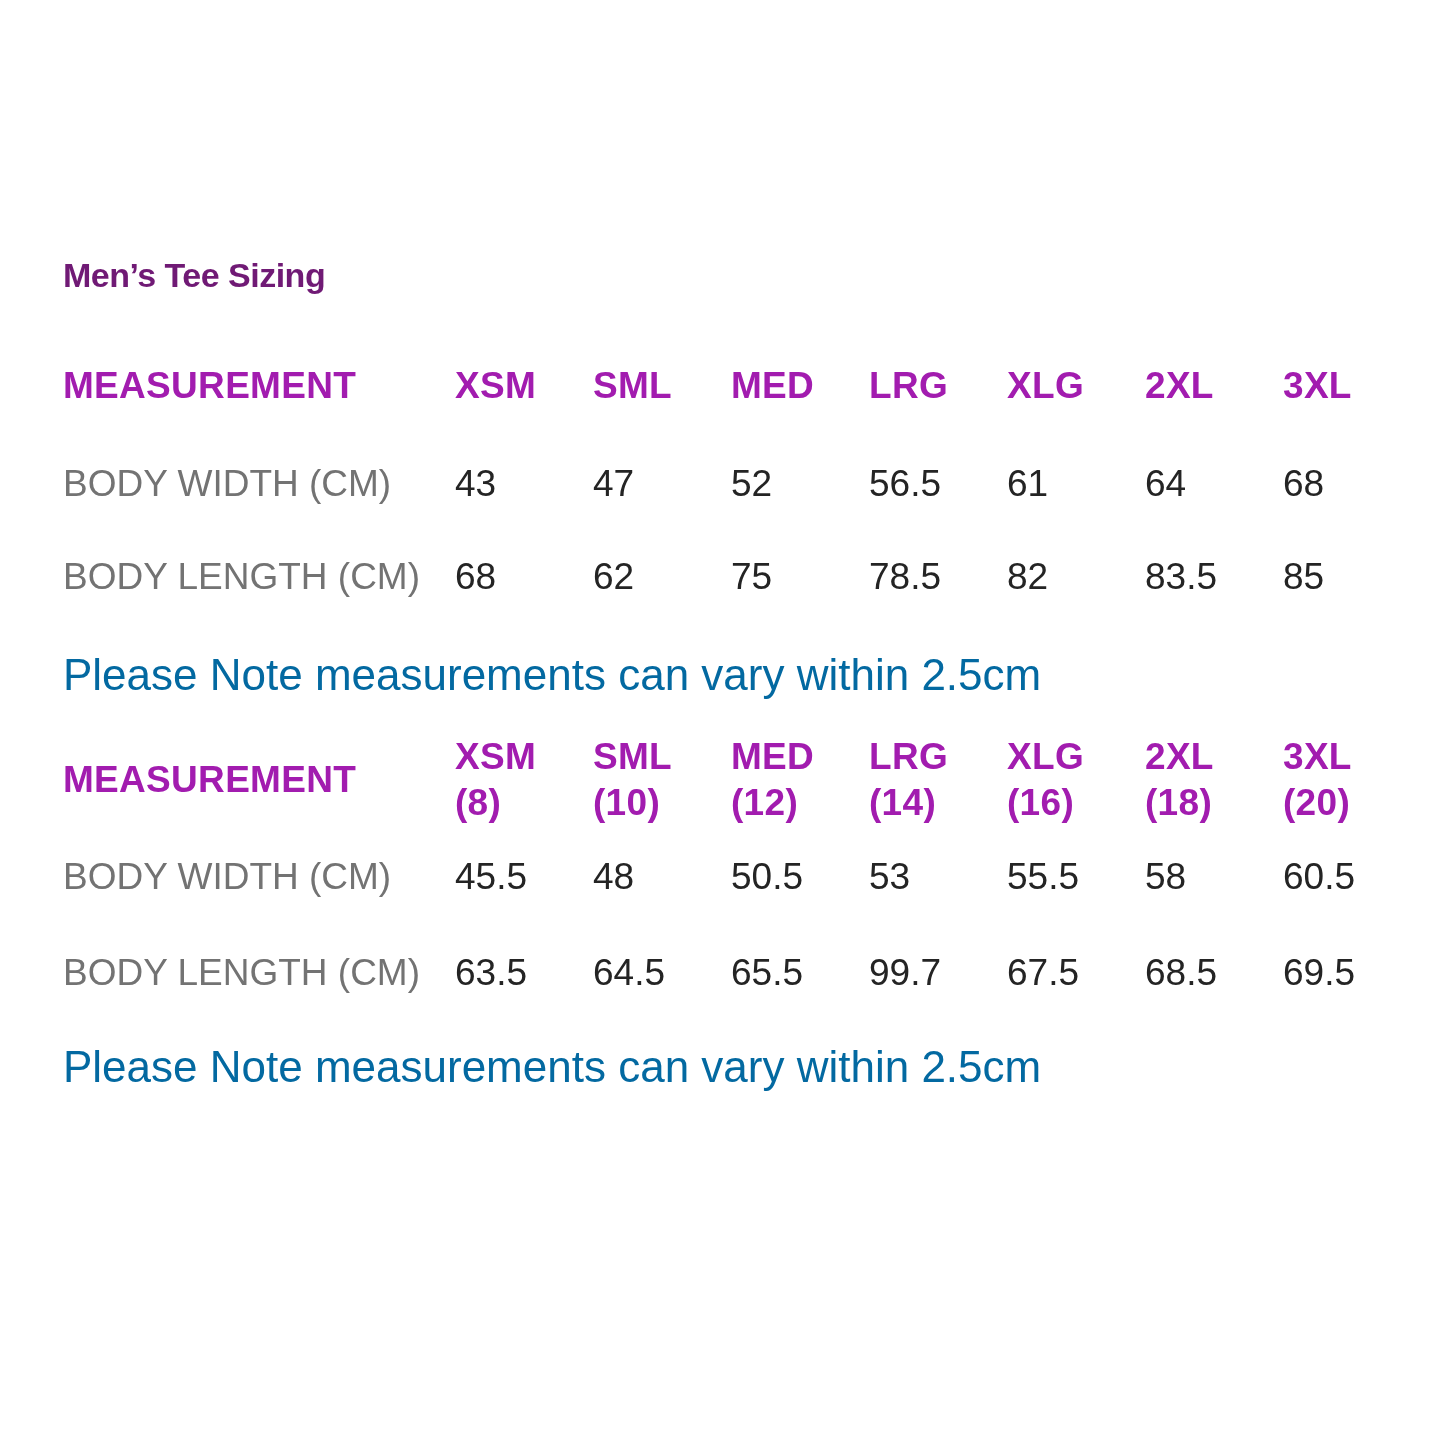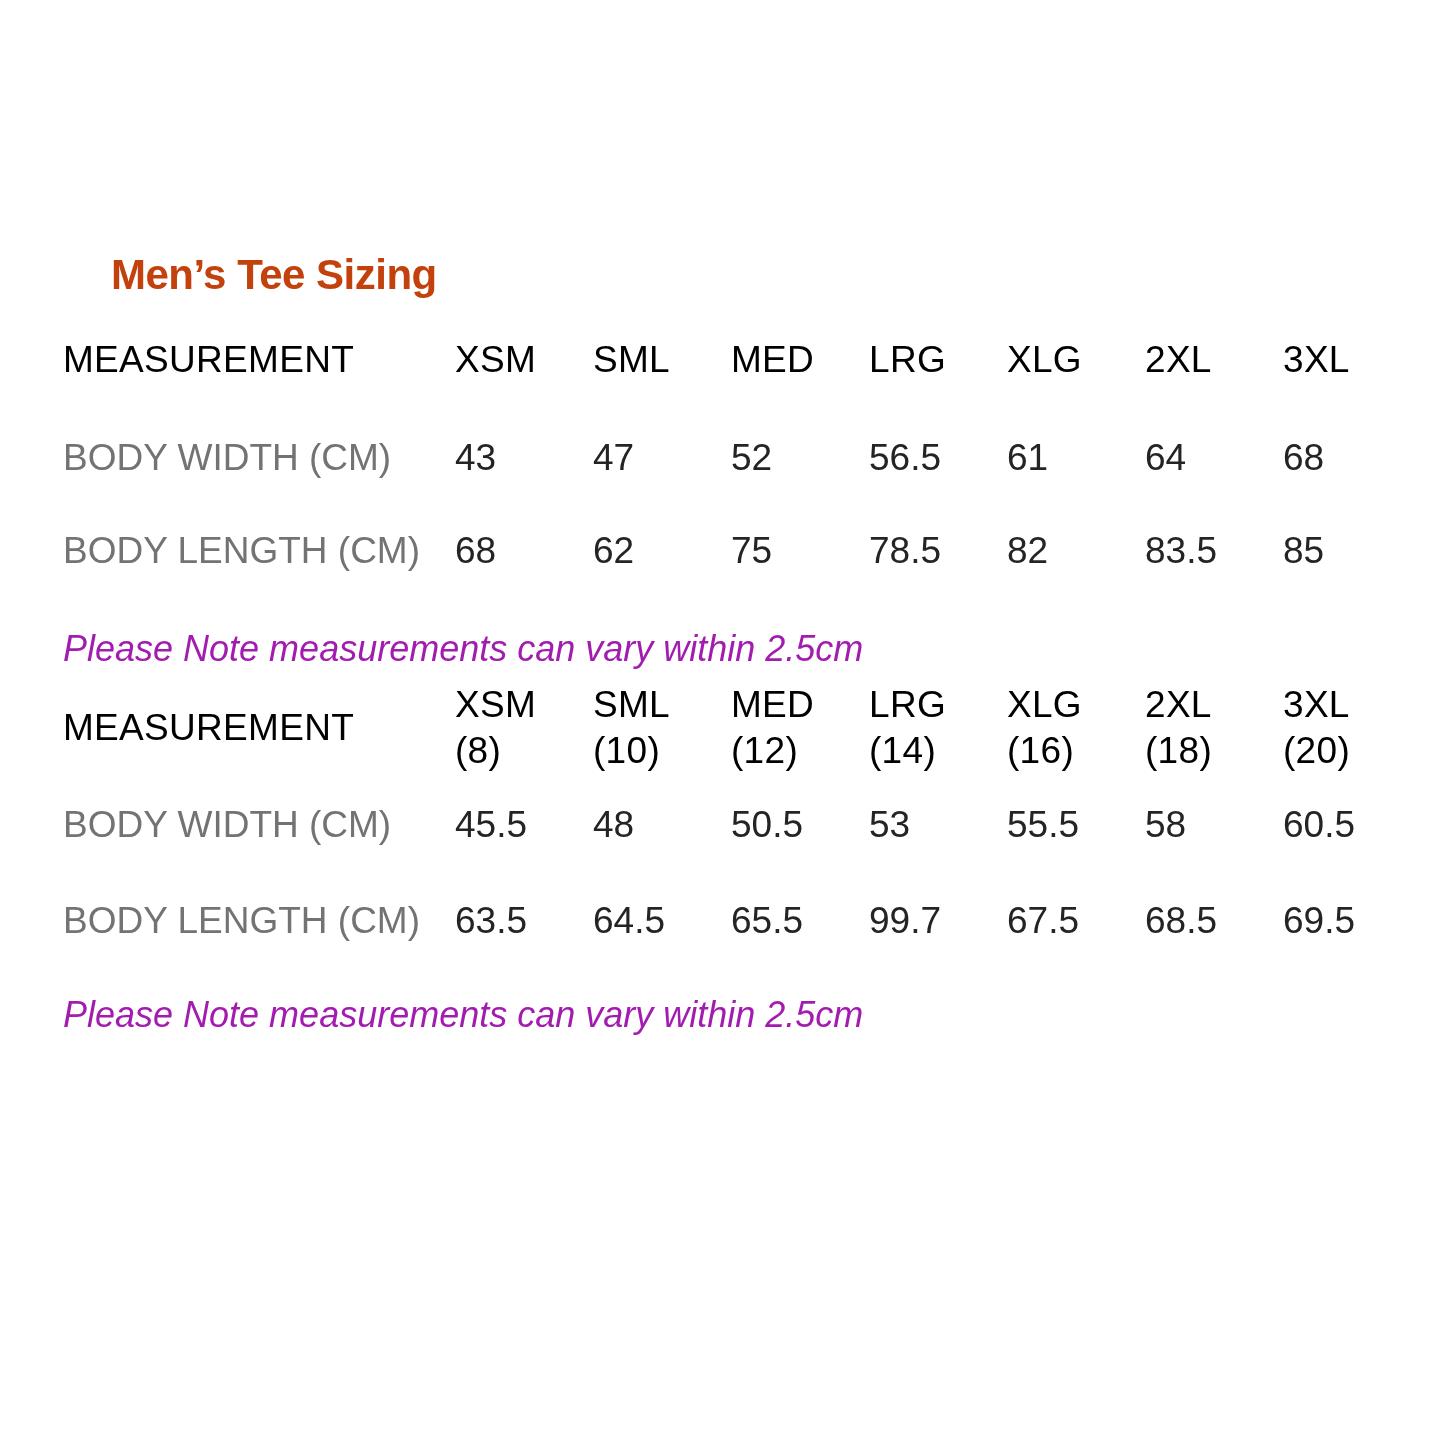--- a/index.html
+++ b/index.html
@@ -14,26 +14,25 @@
     color: #1f1f1f;
     overflow: hidden;
   }
   .page {
     box-sizing: border-box;
     width: 1445px;
     height: 1445px;
     padding: 246px 20px 0 63px;
   }
   .section-title {
-    font-size: 42px;
+    font-size: 34px;
     line-height: 58px;
     font-weight: 700;
     letter-spacing: -0.5px;
-    color: #c2410c;
-    margin-left: 48px;
+    color: #701a75;
   }
   .t-row {
     display: flex;
     align-items: center;
   }
   .cell-label {
     width: 392px;
     flex: 0 0 392px;
     text-align: left;
     font-size: 37px;
@@ -43,45 +42,45 @@
   .cell {
     width: 138px;
     flex: 0 0 138px;
     text-align: left;
     font-size: 37px;
     line-height: 48px;
     color: #242424;
   }
   .header-row .cell-label,
   .header-row .cell {
-    font-weight: 400;
-    color: #000000;
+    font-weight: 700;
+    color: #a21caf;
     letter-spacing: 0.3px;
+    margin-top: 26px;
   }
   .hline {
     display: block;
     line-height: 46px;
   }
   
   .mens-header   { margin-top: 32px; }
   .mens-row1     { margin-top: 50px; }
   .mens-row2     { margin-top: 45px; }
   .mens-note     { margin-top: 50px; }
   
   .ladies-title  { margin-top: 110px; }
   .ladies-header { margin-top: 9px; }
   .ladies-row1   { margin-top: 27px; }
   .ladies-row2   { margin-top: 48px; }
   .ladies-note   { margin-top: 46px; }
 
   .note {
-    font-size: 36px;
+    font-size: 44px;
     line-height: 48px;
-    color: #a21caf;
-    font-style: italic;
+    color: #0369a1;
   }
 </style>
 </head>
 <body>
 
 <div class="page">
 
   <div class="section-title">Men’s Tee Sizing</div>
 
   <div>

